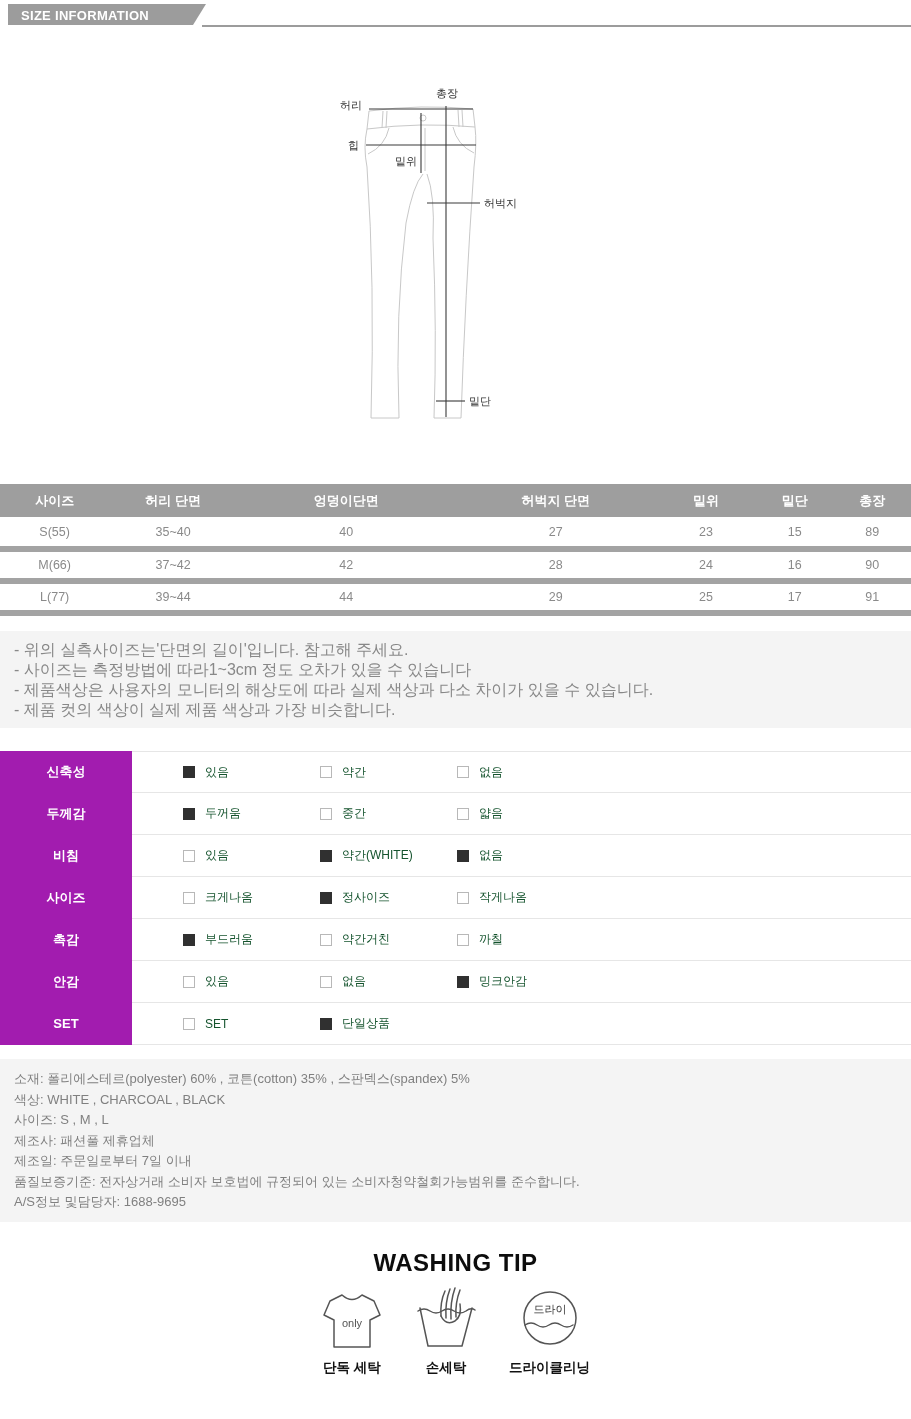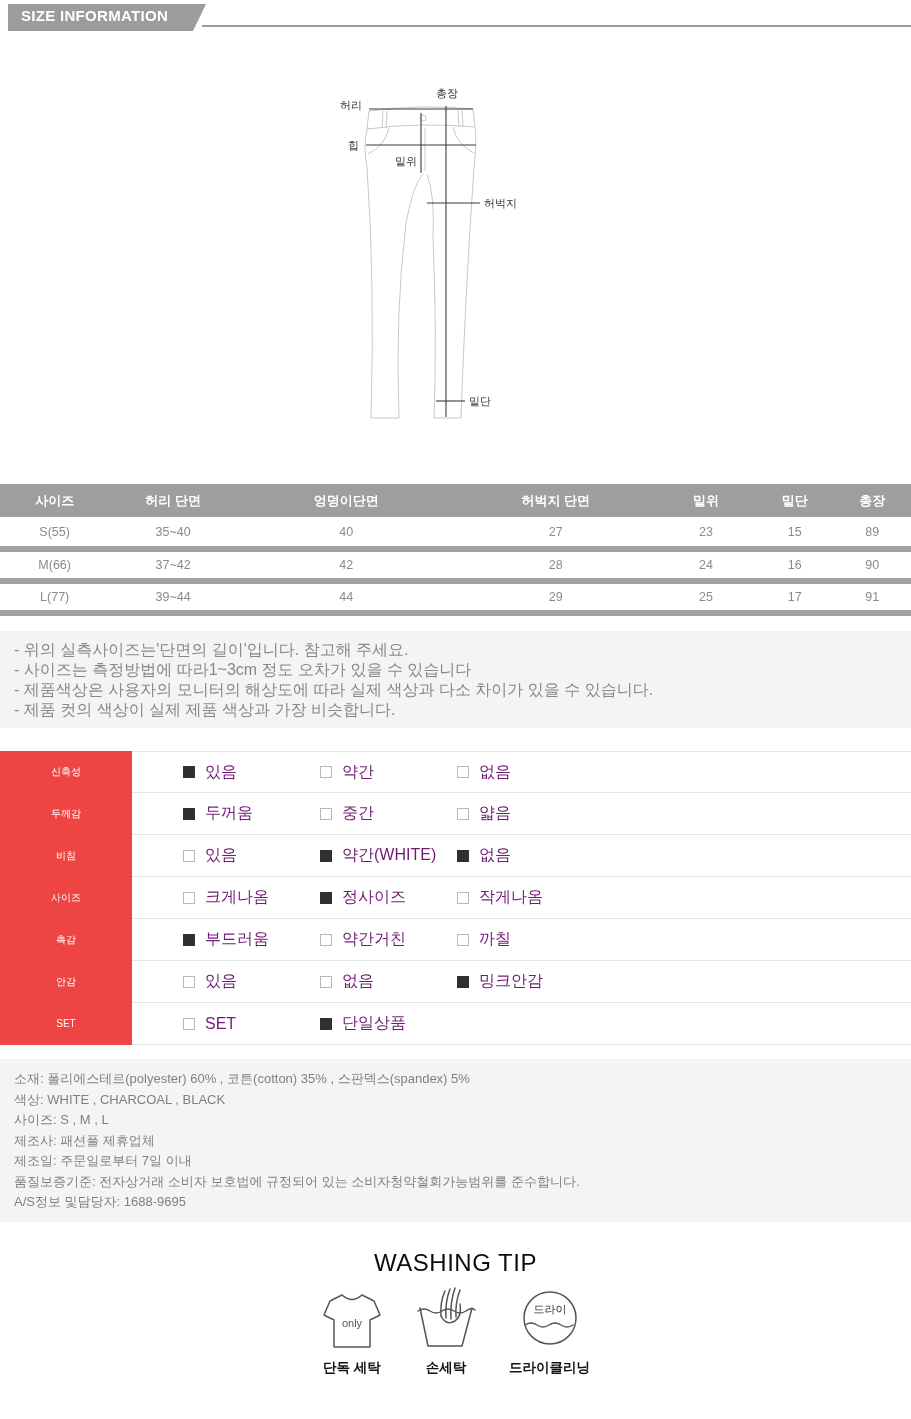--- a/index.html
+++ b/index.html
@@ -6,24 +6,24 @@
   html,body { background:#ffffff; }
   body {
     width:911px; height:1419px; position:relative;
     font-family:"Liberation Sans","DejaVu Sans",sans-serif;
     overflow:hidden;
   }
 
   
   .banner { position:relative; height:27px; }
   .banner-flag {
-    position:absolute; left:8px; top:4px; width:198px; height:27px;
+    position:absolute; left:8px; top:4px; width:198px; height:21px;
     line-height:23px; padding-left:13px;
     background:#9c9c9c; color:#ffffff;
-    font-size:15px; font-weight:bold; letter-spacing:.3px;
+    font-size:13px; font-weight:bold; letter-spacing:.3px;
     clip-path:polygon(0 0,100% 0,calc(100% - 13px) 100%,0 100%);
   }
   .banner-line {
     position:absolute; left:202px; right:0; top:25px; height:2px; background:#9c9c9c;
   }
 
   
   .diagram-wrap { margin-top:56px; display:flex; justify-content:center; }
   .diagram-wrap svg { display:block; }
   .dlabel { font-size:11px; fill:#333333; font-family:"Liberation Sans","DejaVu Sans",sans-serif; }
@@ -42,45 +42,45 @@
   
   .notes {
     margin-top:15px; background:#f4f4f4; padding:9px 14px 8px 14px;
   }
   .notes p { font-size:16px; color:#888888; line-height:20px; }
 
   
   .features { margin-top:23px; }
   .frow { display:flex; height:42px; }
   .flabel {
-    width:132px; background:#ef4444; color:#ffffff;
-    font-size:10px; font-weight:normal; text-align:center; line-height:42px;
+    width:132px; background:#a21caf; color:#ffffff;
+    font-size:13px; font-weight:bold; text-align:center; line-height:42px;
     flex:0 0 132px;
   }
   .fopts {
     flex:1; display:flex; align-items:center; padding-left:51px;
     border-bottom:1px solid #e6e6e6;
   }
   .frow:first-child .fopts { border-top:1px solid #e6e6e6; }
   .opt { width:137px; display:inline-flex; align-items:center; gap:10px; }
   .cb {
     width:12px; height:12px; background:#ffffff; border:1px solid #b8b8b8;
     display:inline-block; flex:0 0 12px;
   }
   .opt.checked .cb { background:#303030; border-color:#303030; }
-  .ot { font-size:16px; color:#701a75; white-space:nowrap; }
+  .ot { font-size:12px; color:#14532d; white-space:nowrap; }
 
   
   .pinfo { margin-top:14px; background:#f4f4f4; padding:10px 14px 9px 14px; }
   .pinfo p { font-size:13px; color:#808080; line-height:20.5px; }
 
   
   .washing { margin-top:27px; }
   .wash-title {
-    text-align:center; font-size:24px; font-weight:normal; color:#0d0d0d;
+    text-align:center; font-size:24px; font-weight:bold; color:#0d0d0d;
     letter-spacing:.5px;
   }
   .wash-row {
     margin-top:9px; display:flex; justify-content:center; align-items:flex-end; gap:32px;
   }
   .wash-item { display:flex; flex-direction:column; align-items:center; gap:7px; }
   .wash-label { font-size:13.5px; font-weight:bold; color:#111111; }
   .wicon text { font-family:"Liberation Sans","DejaVu Sans",sans-serif; }
 </style>
 </head>

